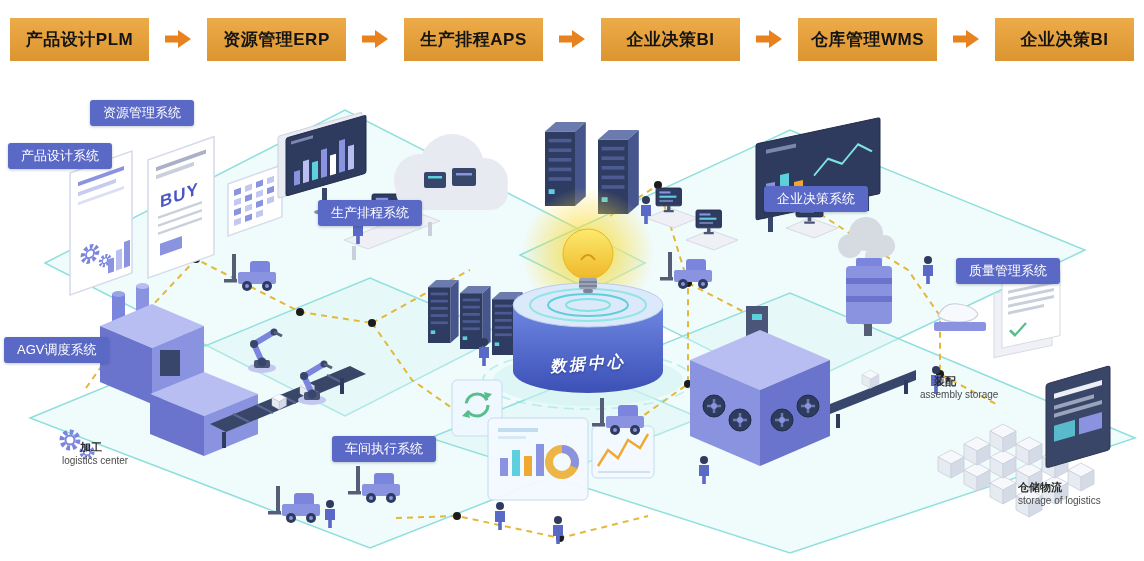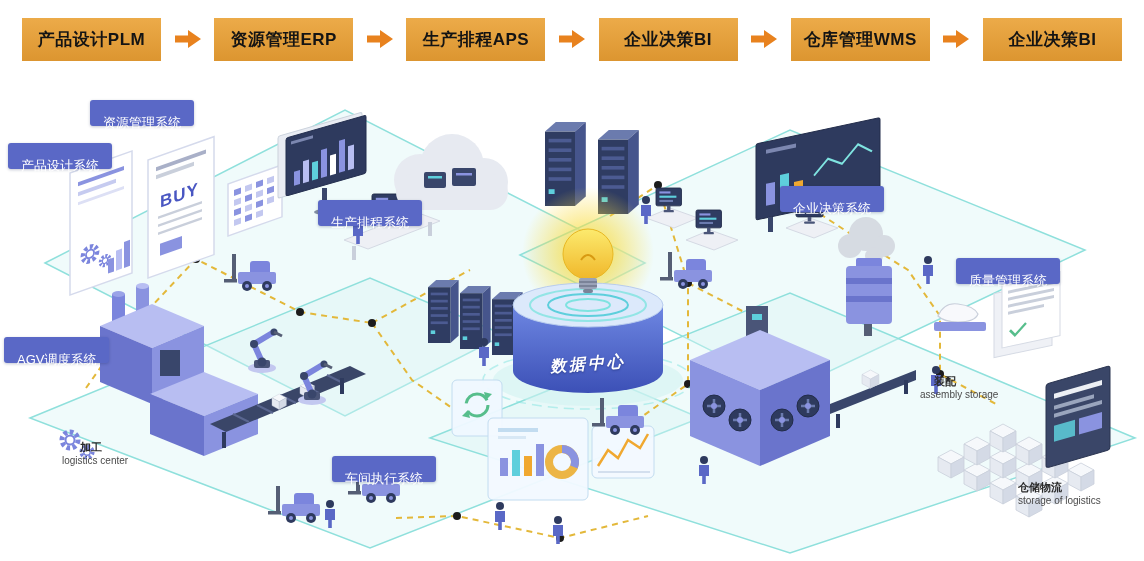--- a/index.html
+++ b/index.html
@@ -2,31 +2,31 @@
 <html><head>
 <meta charset="utf-8">
 <style>
   * { margin:0; padding:0; box-sizing:border-box; }
   html,body { width:1144px; height:561px; background:#ffffff;
     font-family:"Liberation Sans","DejaVu Sans",sans-serif; overflow:hidden; }
   .stage { position:relative; width:1144px; height:561px; background:#ffffff; }
 
   
   .flow-bar { position:absolute; top:17px; left:0; width:1144px; height:44px;
-    display:flex; align-items:center; justify-content:space-between; padding:0 22px; }
+    display:flex; align-items:center; justify-content:space-between; padding:0 10px; }
   .flow-step { width:139px; height:43px; display:flex; align-items:center; justify-content:center;
     font-size:17px; font-weight:bold; color:#141414; letter-spacing:.5px;
     background:linear-gradient(#ecab49,#dc9530); }
   .flow-arrow { display:flex; align-items:center; }
 
   
   .diagram { position:absolute; top:88px; left:0; width:1144px; height:473px; }
   .diagram > svg { position:absolute; left:0; top:0; }
 
-  .badge { position:absolute; height:26px; line-height:26px; padding:10px 13px;
+  .badge { position:absolute; height:26px; line-height:26px; padding:0 13px;
     background:#5A68C6; color:#ffffff; font-size:13px; border-radius:3px;
     white-space:nowrap; box-shadow:0 1px 3px rgba(20,30,80,.25); z-index:5; }
 
   .center-label { position:absolute; left:538px; top:266px; width:100px; text-align:center;
     color:#ffffff; font-size:16px; font-weight:bold; font-style:italic; letter-spacing:3px;
     transform:rotate(-4deg); text-shadow:0 1px 2px rgba(25,40,110,.55); z-index:6; }
 
   .annotation { position:absolute; line-height:1.3; z-index:5; }
   .annotation .zh { font-size:11px; font-weight:bold; color:#2b2b2b; }
   .annotation .en { font-size:10px; color:#4a4a4a; }
@@ -431,24 +431,24 @@
         <use href="#personSym" transform="translate(704,386)"></use>
         <use href="#personSym" transform="translate(928,186)"></use>
         <use href="#personSym" transform="translate(936,296)"></use>
         <use href="#personSym" transform="translate(330,430)"></use>
       </g>
     </svg>
 
     <div class="badge" style="left:90px;top:12px">资源管理系统</div>
     <div class="badge" style="left:8px;top:55px">产品设计系统</div>
     <div class="badge" style="left:318px;top:112px">生产排程系统</div>
-    <div class="badge" style="left:780px;top:98px">企业决策系统</div>
+    <div class="badge" style="left:764px;top:98px">企业决策系统</div>
     <div class="badge" style="left:956px;top:170px">质量管理系统</div>
     <div class="badge" style="left:4px;top:249px">AGV调度系统</div>
-    <div class="badge" style="left:332px;top:368px">车间执行系统</div>
+    <div class="badge" style="left:332px;top:348px">车间执行系统</div>
 
     <div class="center-label">数据中心</div>
 
     <div class="annotation" style="left:62px;top:352px">
       <div class="zh" style="padding-left:18px">加工</div>
       <div class="en">logistics center</div>
     </div>
     <div class="annotation" style="left:920px;top:286px">
       <div class="zh" style="padding-left:14px">装配</div>
       <div class="en">assembly storage</div>

